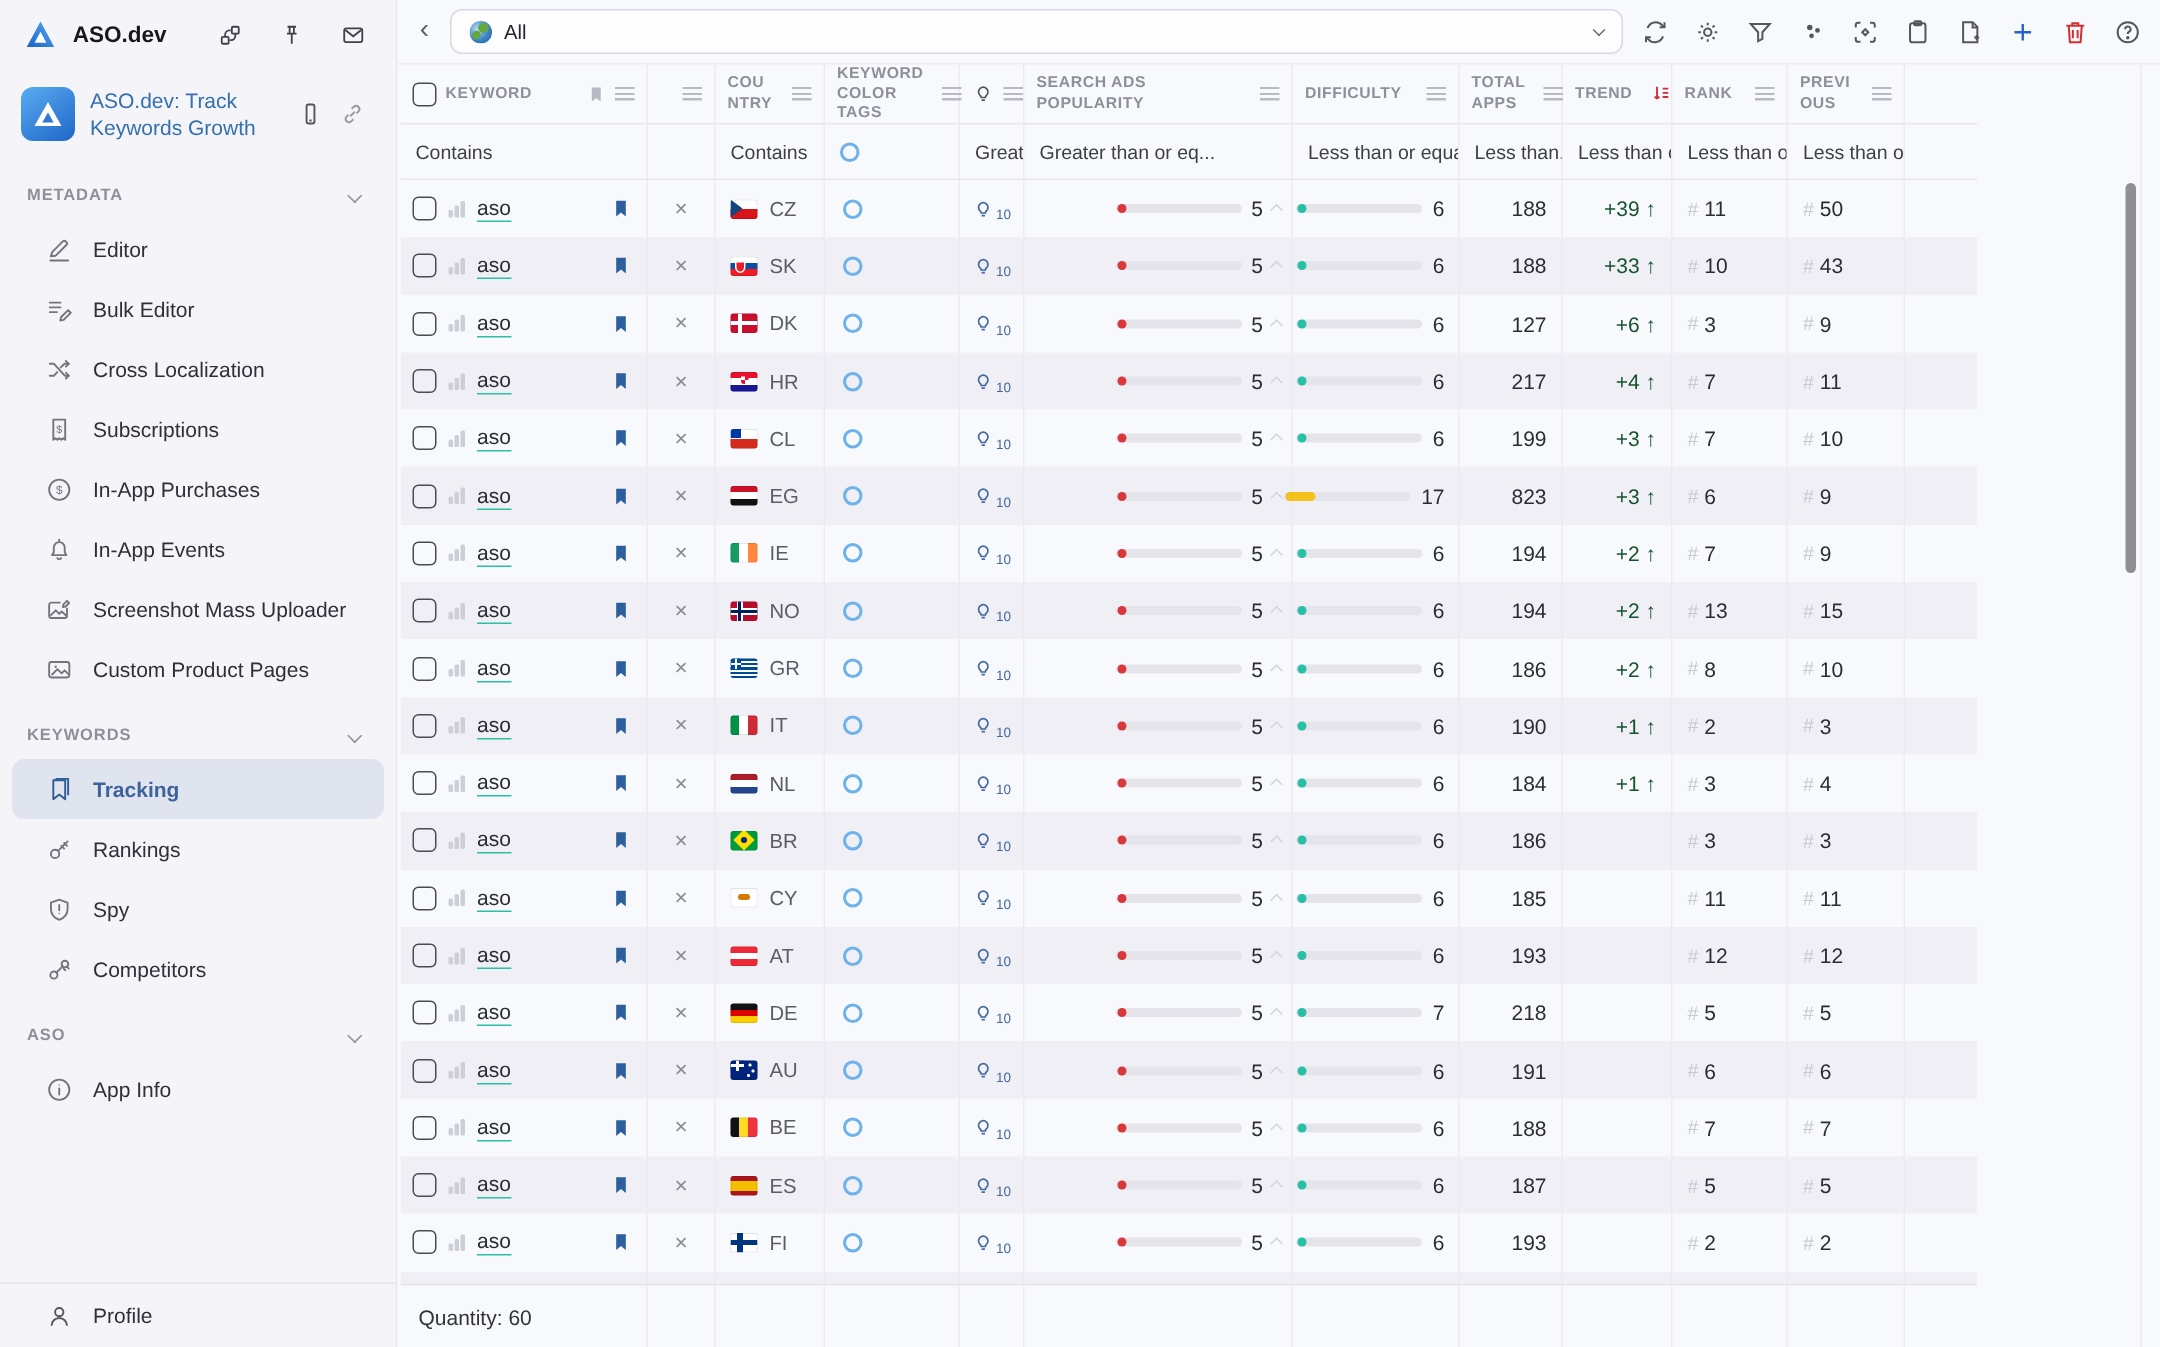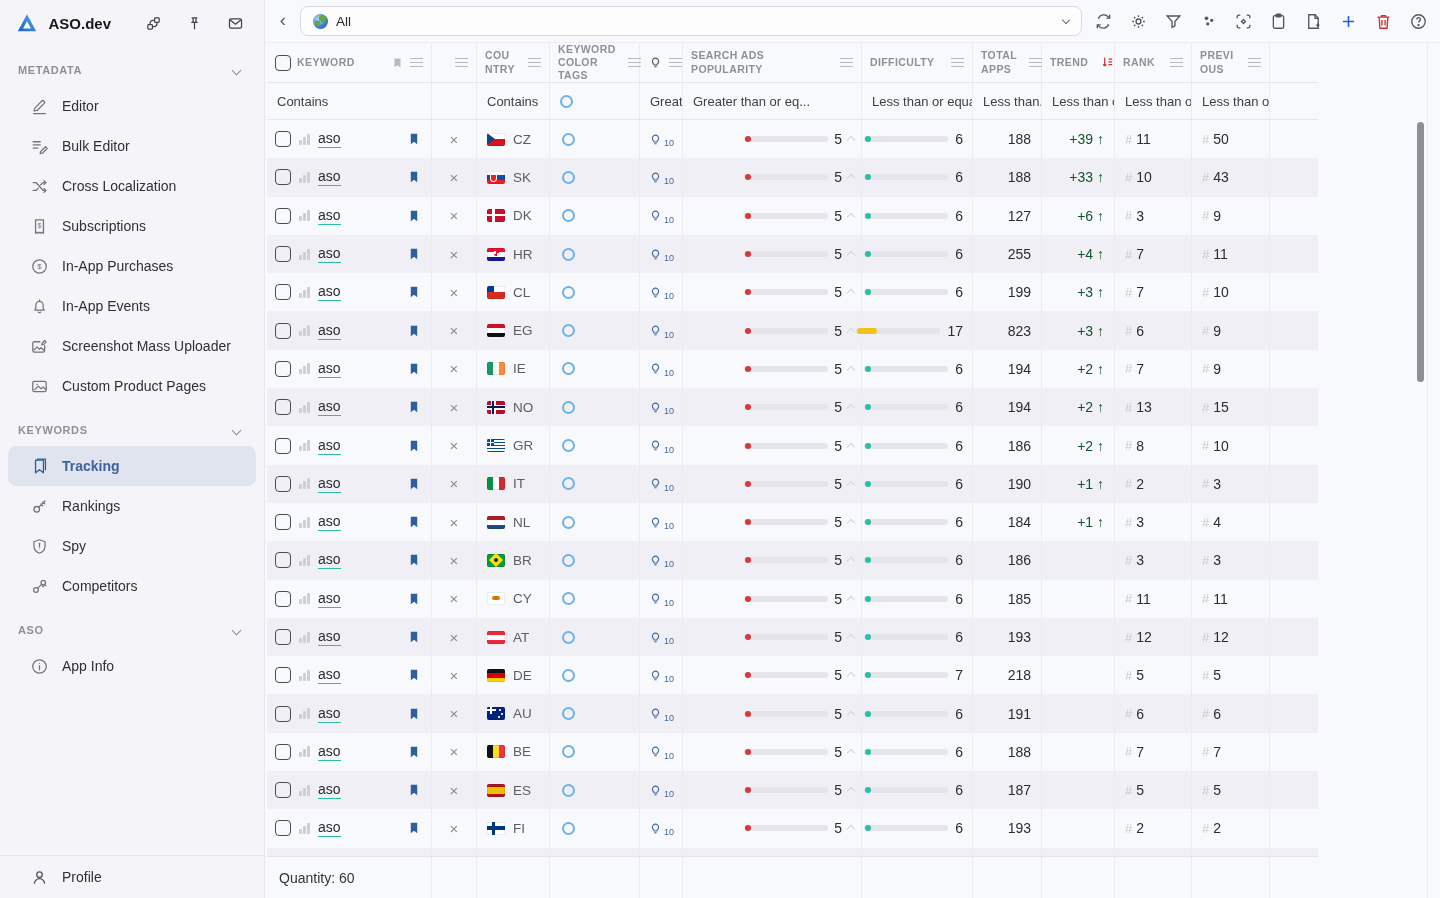--- a/index.html
+++ b/index.html
@@ -165,20 +165,43 @@
       </span>
     <span class="sb-head-ic">
         <svg viewBox="0 0 24 24" fill="none" stroke="currentColor" stroke-width="1.7">
           <rect x="3.5" y="5.5" width="17" height="13" rx="2"></rect>
           <path d="M4.5 7l7.5 6 7.5-6"></path>
         </svg>
       </span>
   </div>
 
 
+  <div class="app-row">
+    <span class="app-ic">
+        <svg viewBox="0 0 24 24">
+          <path d="M12 4L21 20H3z" fill="#fff"></path>
+          <path d="M12 11l3.8 6.6H8.2z" fill="#2f79d2"></path>
+        </svg>
+      </span>
+    <span class="app-title">ASO.dev: Track Keywords Growth</span>
+    <span class="sp"></span>
+    <span class="app-row-ic">
+        <svg viewBox="0 0 24 24" fill="none" stroke="currentColor" stroke-width="1.7">
+          <rect x="8.5" y="3.5" width="7" height="17" rx="1.8"></rect>
+          <path d="M11 17.8h2"></path>
+        </svg>
+      </span>
+    <span class="app-row-ic dim">
+        <svg viewBox="0 0 24 24" fill="none" stroke="currentColor" stroke-width="1.7">
+          <path d="M10 14l4-4"></path>
+          <path d="M8.5 12.5l-2 2a3 3 0 0 0 4.2 4.2l2-2"></path>
+          <path d="M15.5 11.5l2-2a3 3 0 0 0-4.2-4.2l-2 2"></path>
+        </svg>
+      </span>
+  </div>
 
   <nav class="nav">
       <div class="nav-label">
         <span>METADATA</span>
         <i class="chev"></i>
       </div>
       <div class="nav-item">
         <span class="ni-icon">
           <svg viewBox="0 0 24 24" fill="none" stroke="currentColor" stroke-width="1.6" stroke-linecap="round" stroke-linejoin="round">
             <path d="M5 17.5l1-3.5 9-9a1.7 1.7 0 0 1 2.4 0l.6.6a1.7 1.7 0 0 1 0 2.4l-9 9L5 17.5z"></path>
@@ -741,21 +764,21 @@
               <span class="val pv">5</span>
               <i class="caret"></i>
             </div>
     <div class="td c-dif">
               <span class="track">
                 <i class="fill low"></i>
               </span>
               <span class="val dv">6</span>
             </div>
     <div class="td c-app">
-              <span class="val av">255</span>
+              <span class="val av">217</span>
             </div>
     <div class="td c-trd">
               <span class="tv">+4 ↑</span>
             </div>
     <div class="td c-rnk">
               <span class="hash">#</span>
               <span class="val rv">7</span>
             </div>
     <div class="td c-prv">
               <span class="hash">#</span>

